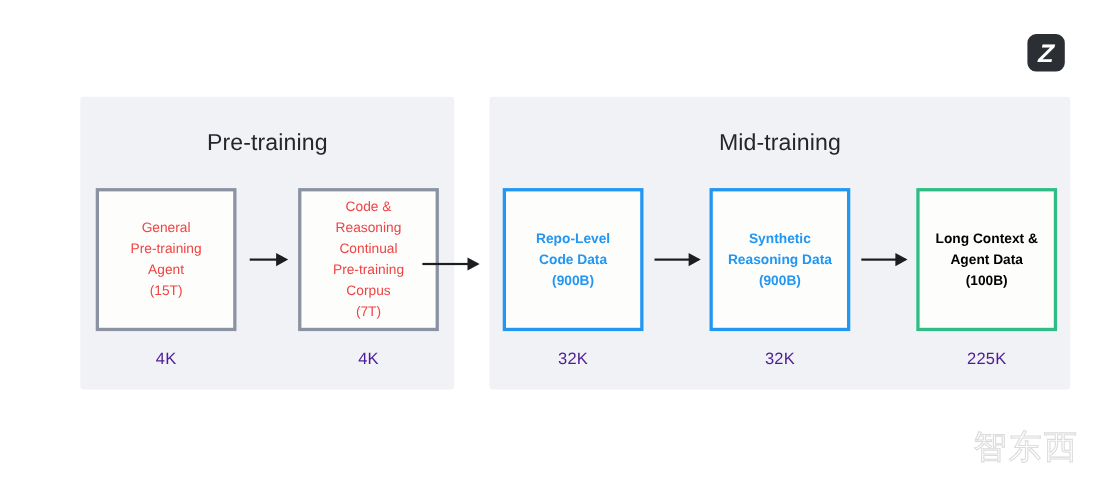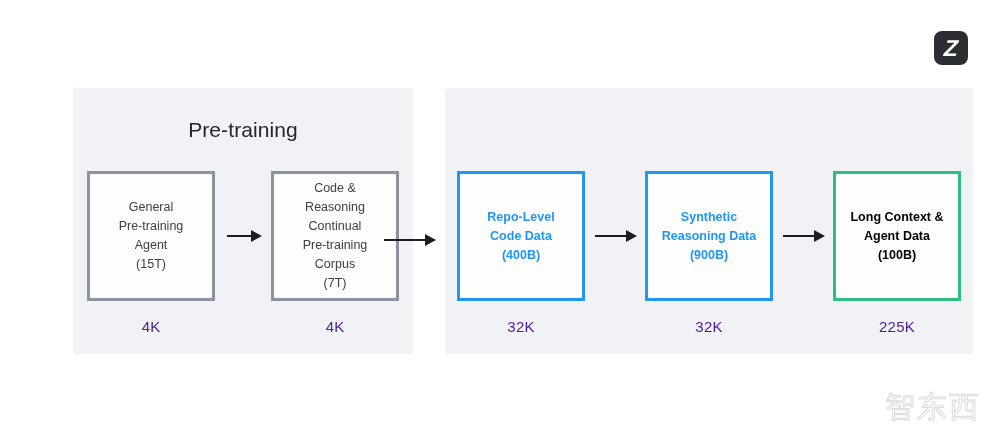--- a/index.html
+++ b/index.html
@@ -94,21 +94,21 @@
   .data-box .box-label {
     text-align: center;
     font-size: 12.5px;
     line-height: 1.52;
     font-weight: 400;
     white-space: pre-line;
   }
 
   
   .box-gray  { border: 3px solid #8b93a3; }
-  .box-gray  .box-label  { color: #404040; }
+  .box-gray  .box-label  { color: #ef4444; }
   .box-blue  { border: 3px solid #2196f3; }
   .box-blue  .box-label  { color: #2196f3; font-weight: 700; }
   .box-green { border: 3px solid #2ebd85; }
   .box-green .box-label  { color: #000000; font-weight: 700; }
 
   .ctx-label {
     margin-top: 17px;
     font-size: 15px;
     color: #4c1d95;
     text-align: center;
@@ -212,28 +212,29 @@
     </div>
 
   </div>
 </div>
 
 <div id="arrow-bridge">
   <div class="arrow-inner"></div>
 </div>
 
 <div class="stage-panel" id="panel-midtraining">
+  <div class="stage-title">Mid-training</div>
 
   <div class="box-row">
 
     <div class="stage-item">
       <div class="data-box box-blue">
         <span class="box-label">Repo-Level
 Code Data
-(400B)</span>
+(900B)</span>
       </div>
       <div class="ctx-label">32K</div>
     </div>
 
     <div class="arrow arrow-mid">
       <div class="arrow-inner"></div>
     </div>
 
     <div class="stage-item">
       <div class="data-box box-blue">

